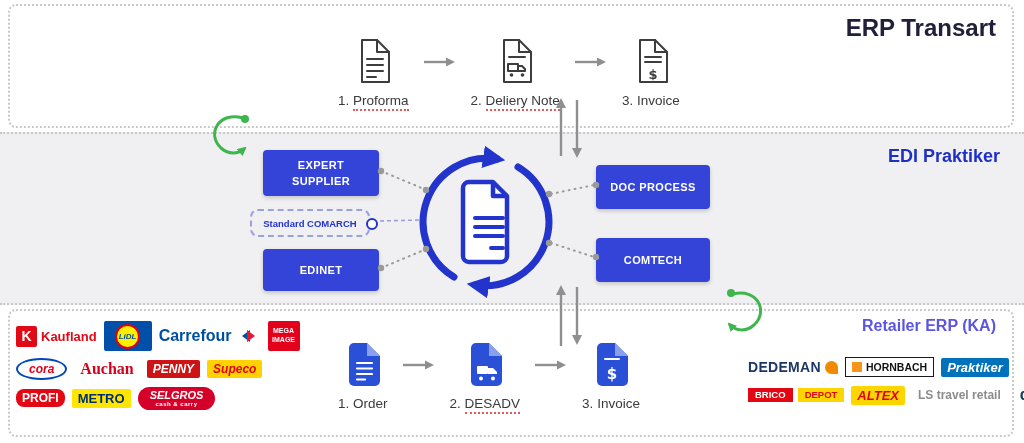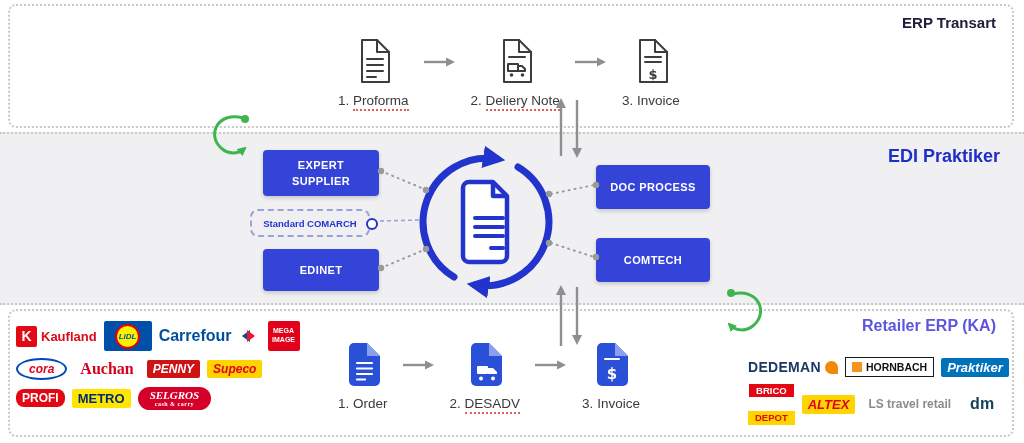--- a/index.html
+++ b/index.html
@@ -2,21 +2,21 @@
 <html style="--accent_blue: #3443d8; --deep_blue: #2334cd; --doc_blue: #2b50d8; --arrow_gray: #8f8f8f; --green: #3eb54d; --band_gray: #f0f0f2; --title_dark: #20203a; --title_blue: #1d2fc4; --title_violet: #5c55e0; --label_gray: #3a3a3a; --squiggle_red: #e05b5b;"><head>
 <meta charset="utf-8">
 <style>
   html,body{margin:0;padding:0;background:#fff;}
   .canvas{position:relative;width:1024px;height:443px;background:#fff;font-family:"Liberation Sans",sans-serif;overflow:hidden;}
   .band{position:absolute;box-sizing:border-box;}
   .band-top{left:8px;top:4px;width:1006px;height:124px;border:2px dotted #c9c9c9;border-radius:8px;background:#fff;}
   .band-middle{left:0;top:132px;width:1024px;height:173px;background:var(--band_gray);border-top:2px dotted #c9c9c9;border-bottom:2px dotted #c9c9c9;}
   .band-bottom{left:8px;top:309px;width:1006px;height:128px;border:2px dotted #c9c9c9;border-radius:8px;background:#fff;}
   .title{position:absolute;font-weight:bold;margin:0;}
-  .title-top{font-size:15px;color:var(--title_dark);right:16px;top:8px;}
+  .title-top{font-size:24px;color:var(--title_dark);right:16px;top:8px;}
   .title-middle{font-size:18px;color:var(--title_blue);right:24px;top:12px;}
   .title-bottom{font-size:16px;color:var(--title_violet);right:16px;top:6px;}
   .flow{position:absolute;display:flex;align-items:flex-start;gap:13px;}
   .flow-top{left:328px;top:32px;}
   .flow-bottom{left:328px;top:30px;}
   .flow-item{display:flex;flex-direction:column;align-items:center;gap:5px;}
   .doc-label{font-size:13.5px;color:var(--label_gray);white-space:nowrap;}
   .sq{border-bottom:2px dotted var(--squiggle_red);padding-bottom:1px;}
   .harrow{margin-top:17px;}
   .btn{position:absolute;background:var(--accent_blue);color:#fff;font-weight:bold;font-size:11px;letter-spacing:.4px;display:flex;align-items:center;justify-content:center;text-align:center;border-radius:4px;box-shadow:0 2px 4px rgba(0,0,0,.18);line-height:1.5;padding:0 10px;box-sizing:border-box;cursor:pointer;}
@@ -46,27 +46,27 @@
   .logo-oval{border:2px solid;border-radius:50%;padding:2px 11px;background:#fff;font-style:italic;}
   .logo-kaufland{padding:0;gap:4px;font-size:13px;}
   .kk{width:21px;height:21px;color:#fff;display:inline-flex;align-items:center;justify-content:center;font-size:14px;font-weight:bold;border-radius:2px;}
   .logo-lidl{width:48px;height:30px;justify-content:center;padding:0;border-radius:2px;}
   .lidl-c{width:25px;height:25px;border-radius:50%;border:2px solid;display:inline-flex;align-items:center;justify-content:center;font-size:8px;font-weight:bold;font-style:italic;box-sizing:border-box;}
   .logo-carrefour{padding:0;font-size:16px;justify-content:space-between;}
   .cf-mark{display:inline-flex;align-items:center;}
   .cf-mark i{display:inline-block;width:0;height:0;border:6px solid transparent;}
   .cf-mark i.l{border-right-width:8px;margin-right:-3px;}
   .cf-mark i.r{border-left-width:8px;}
-  .logo-selgros{flex-direction:column;gap:0;color:#fff;border-radius:12px;padding:2px 12px;line-height:1.1;font-style:italic;font-size:11px;font-family:Liberation Serif, serif;}
+  .logo-selgros{flex-direction:column;gap:0;color:#fff;border-radius:12px;padding:2px 12px;line-height:1.1;font-style:italic;font-size:11px;}
   .sel-sub{font-size:6px;font-style:normal;letter-spacing:.5px;}
   .logo-dedeman{padding:0;font-size:14px;letter-spacing:.3px;}
   .ded-sw{width:13px;height:13px;border-radius:50% 50% 0 50%;display:inline-block;}
   .logo-hornbach{border:1.5px solid #1a1a1a;background:#fff;padding:3px 6px;font-size:10.5px;border-radius:0;}
   .hb-ic{width:10px;height:10px;display:inline-block;}
-  .logo-brico{flex-direction:column;gap:14px;padding:0;border-radius:0;}
+  .logo-brico{flex-direction:row;gap:5px;padding:0;border-radius:0;}
   .br-top,.br-bot{font-size:9.5px;text-align:center;padding:1px 7px;color:#fff;line-height:1.2;}
 </style>
 </head>
 <body>
 
 <div class="canvas">
 
   <section class="band band-top">
     <h2 class="title title-top">ERP Transart</h2>
     <div class="flow flow-top" id="top-flow">

